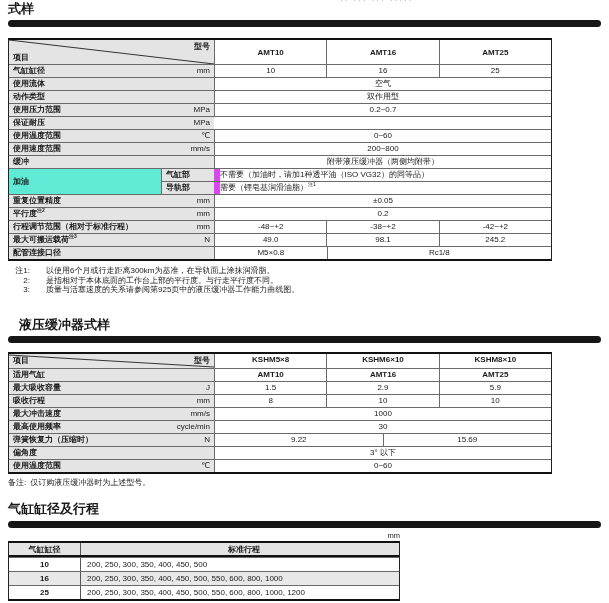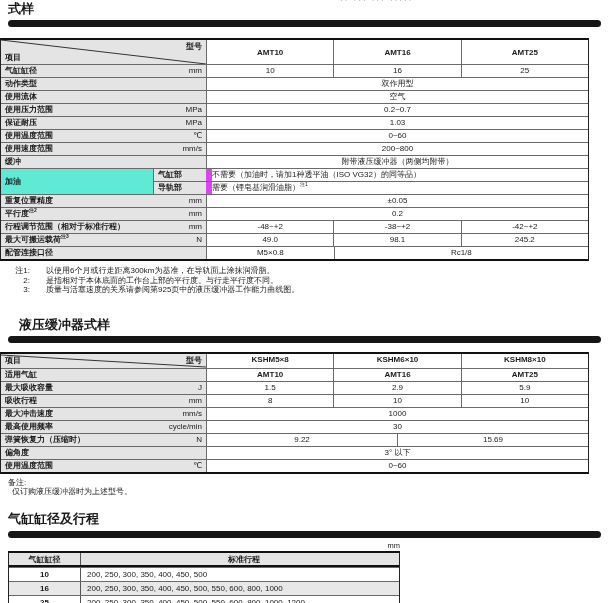--- a/index.html
+++ b/index.html
@@ -6,21 +6,21 @@
   html,body { width:609px; height:603px; overflow:hidden; background:#fff;
     font-family:"Liberation Sans","DejaVu Sans",sans-serif; color:#1a1a1a; }
   .page { position:relative; width:609px; height:603px; padding-top:1px; }
 
   .top-frag { position:absolute; left:340px; top:-4px; font-size:8px; color:#b3b3b8; letter-spacing:2px; }
 
   .sec-title { margin-left:8px; font-size:13px; font-weight:bold; line-height:16px; }
   .bar { height:7px; background:#161616; border-radius:4px; margin:3px 8px 0 8px; }
 
   
-  .spec { width:589px; border-left:1px solid #222; border-right:1px solid #222;
+  .spec { margin-left:8px; width:544px; border-left:1px solid #222; border-right:1px solid #222;
           border-top:2px solid #111; border-bottom:2px solid #111; font-size:8px; }
   .row { display:flex; border-top:1px solid #6a6a6a; height:13px; line-height:12px; }
   .row.first { border-top:none; }
   .lbl { width:205px; background:#e4e4e4; display:flex; justify-content:space-between;
          align-items:center; padding:0 4px; }
   .lbl .name { font-weight:bold; }
   .lbl .unit { font-weight:normal; }
   .vals { flex:1; display:flex; }
   .cell { flex:1; border-left:1px solid #6a6a6a; text-align:center; }
   .cell.w2 { flex:2; }
@@ -50,21 +50,21 @@
                    padding-left:4px; font-weight:bold; }
   .lube-sub .val { flex:1; border-left:6px solid #d946ef; text-align:left; }
 
   .bold { font-weight:bold; }
 
   
   .notes { margin:5px 0 0 8px; font-size:8px; line-height:9.5px; }
   .note { display:flex; }
   .note .n { width:22px; text-align:right; flex:none; }
   .note .t { margin-left:4px;padding-left:12px; }
-  .remark { margin:4px 0 0 8px; font-size:8px; line-height:9.5px; display:flex;flex-direction:column; }
+  .remark { margin:4px 0 0 8px; font-size:8px; line-height:9.5px; display:flex; }
 
   
   .gap1 { margin-top:22px;margin-left:19px; }
   .gap2 { margin-top:14px; }
   .spec.t1 { margin-top:11px; }
   .spec.t2 { margin-top:9px; }
   .bar.b3 { margin-top:4px; }
 
   
   .mm-note { width:392px; margin:3px 0 1px 8px; text-align:right; font-size:7.5px; }
@@ -111,55 +111,52 @@
         </div>
       <div class="vals">
         <div class="cell">10</div>
         <div class="cell">16</div>
         <div class="cell">25</div>
       </div>
     </div>
 
     <div class="row">
       <div class="lbl">
+          <span class="name">使用流体</span>
+          <span class="unit"></span>
+        </div>
+      <div class="vals">
+          <div class="cell">空气</div>
+        </div>
+    </div>
+
+    <div class="row">
+      <div class="lbl">
           <span class="name">动作类型</span>
           <span class="unit"></span>
         </div>
       <div class="vals">
           <div class="cell">双作用型</div>
-        </div>
-    </div>
-
-    <div class="row">
-      <div class="lbl">
-          <span class="name">使用流体</span>
-          <span class="unit"></span>
-        </div>
-      <div class="vals">
-          <div class="cell">空气</div>
         </div>
     </div>
 
     <div class="row">
       <div class="lbl">
           <span class="name">使用压力范围</span>
           <span class="unit">MPa</span>
         </div>
       <div class="vals">
           <div class="cell">0.2~0.7</div>
         </div>
     </div>
 
     <div class="row">
       <div class="lbl">
           <span class="name">保证耐压</span>
           <span class="unit">MPa</span>
-        </div>
-      <div class="vals">
-          <div class="cell">1.03</div>
         </div>
     </div>
 
     <div class="row">
       <div class="lbl">
           <span class="name">使用温度范围</span>
           <span class="unit">℃</span>
         </div>
       <div class="vals">
           <div class="cell">0~60</div>

